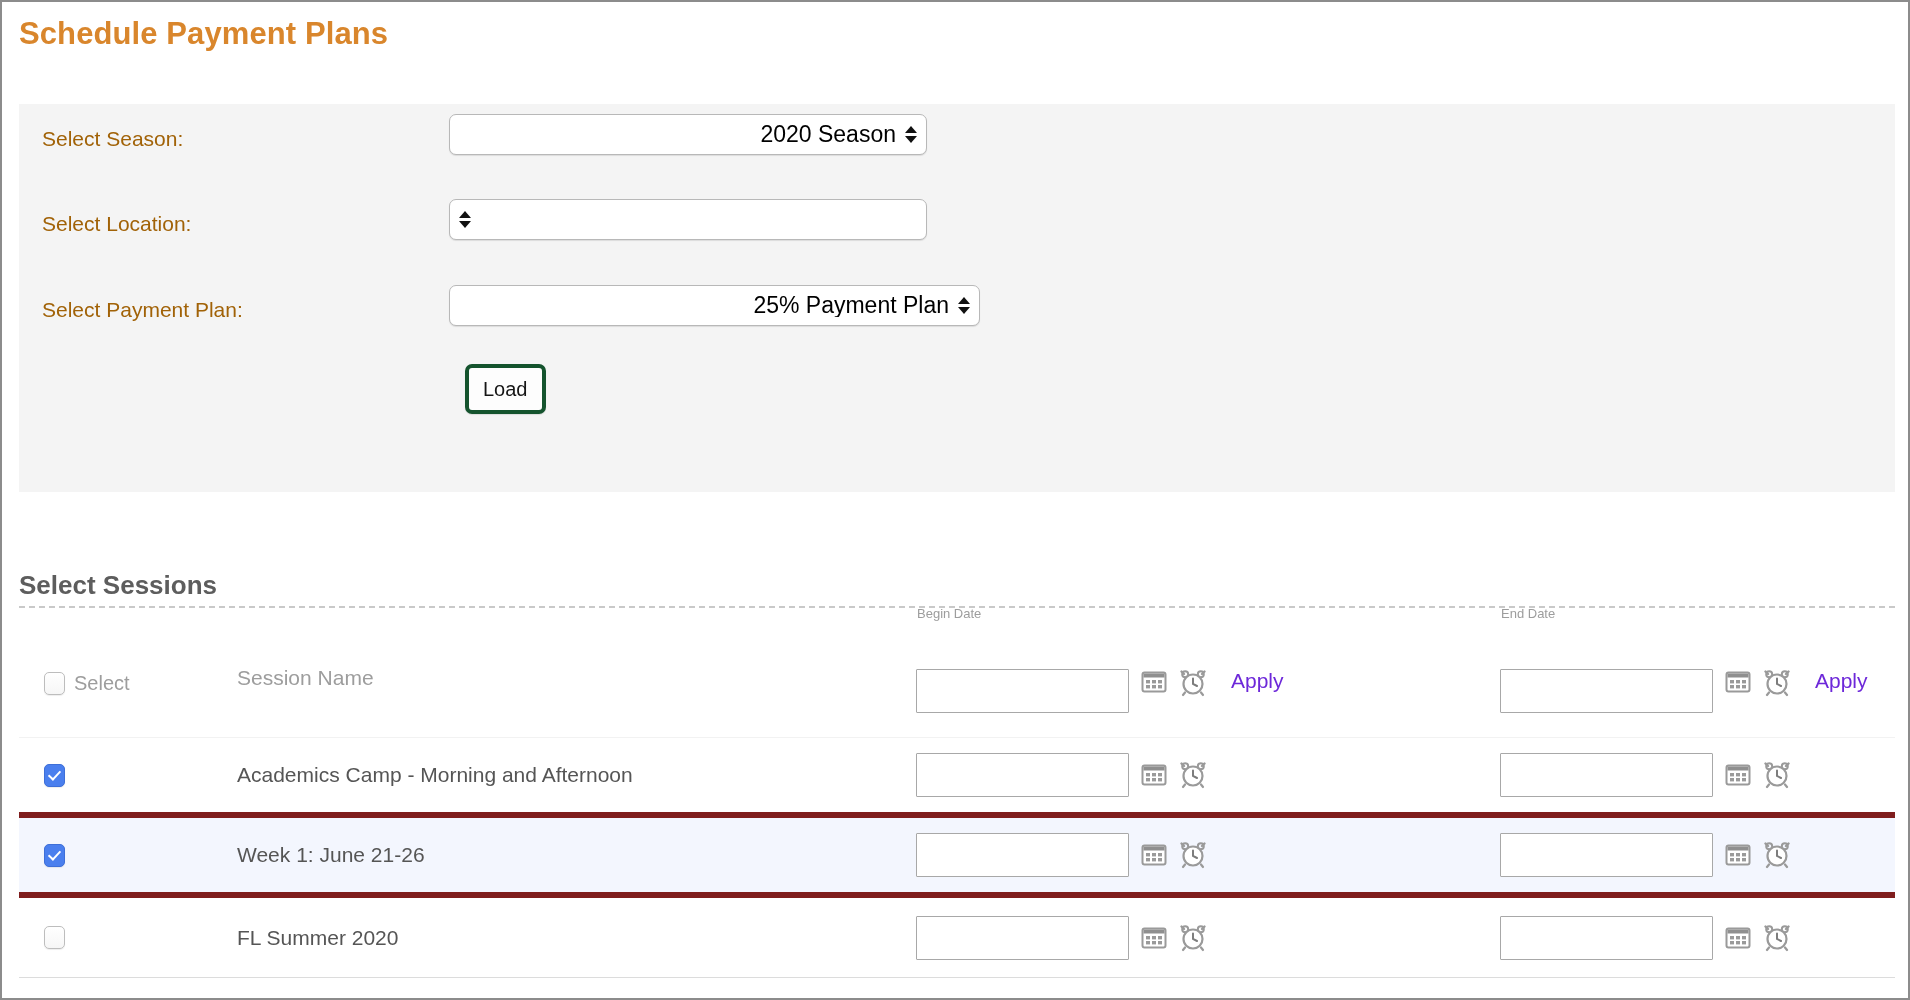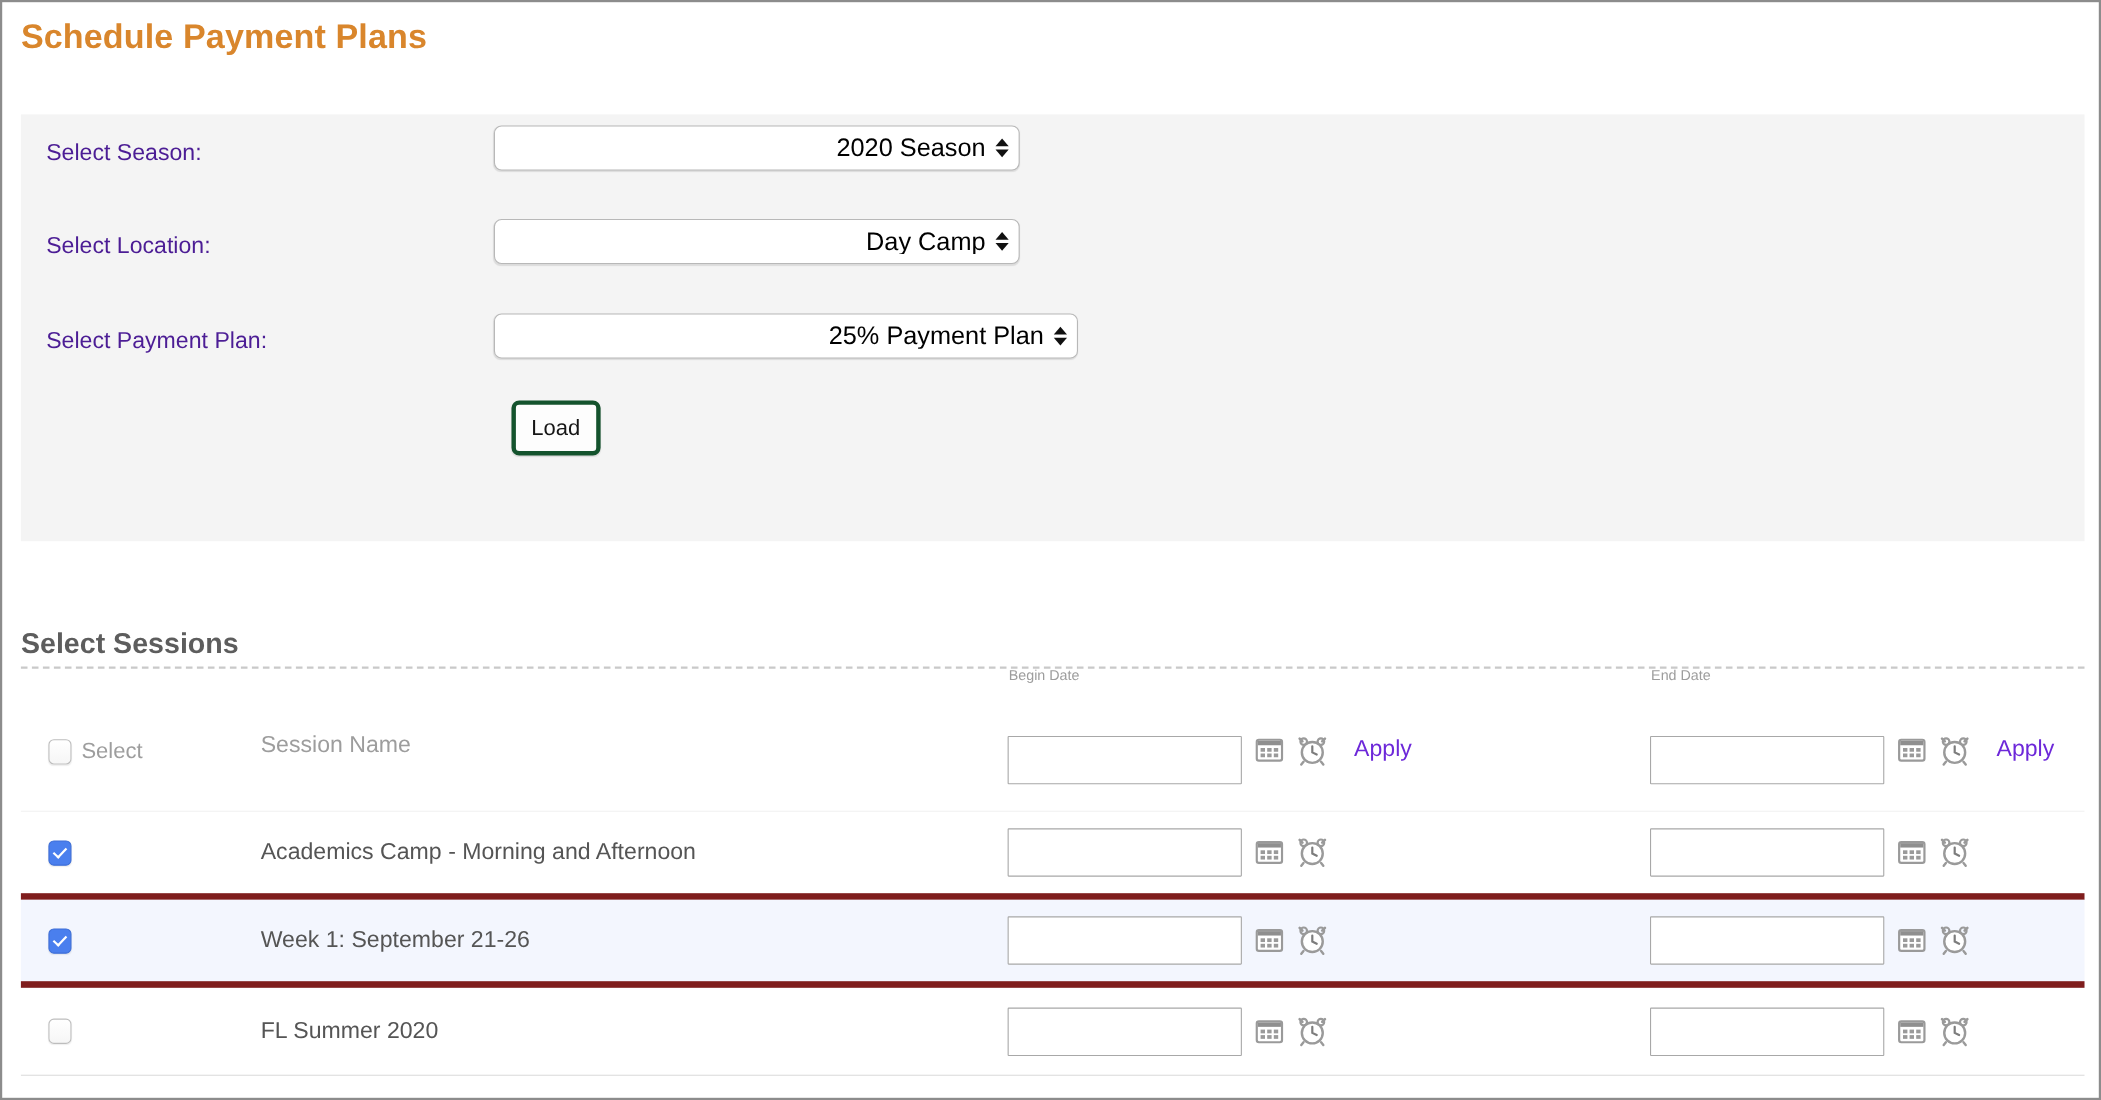--- a/index.html
+++ b/index.html
@@ -57,21 +57,21 @@
   }
   .filter-row.r1 { top: 10px; }
   .filter-row.r2 { top: 95px; }
   .filter-row.r3 { top: 181px; }
 
   .filter-label {
     position: absolute;
     left: 23px;
     top: 13px;
     font-size: 21px;
-    color: #4c1d95;
+    color: #a16207;
     white-space: nowrap;
   }
 
   .mac-select {
     position: absolute;
     left: 430px;
     top: 0px;
     height: 41px;
     box-sizing: border-box;
     background: #ffffff;
@@ -304,21 +304,20 @@
         <span class="sel-arrows">
           <span class="tri-up"></span>
             <span class="tri-down"></span>
         </span>
       </div>
     </div>
 
     <div class="filter-row r2">
       <div class="filter-label">Select Location:</div>
       <div class="mac-select sel-w-a">
-        <span class="sel-text">Day Camp</span>
         <span class="sel-arrows">
           <span class="tri-up"></span>
             <span class="tri-down"></span>
         </span>
       </div>
     </div>
 
     <div class="filter-row r3">
       <div class="filter-label">Select Payment Plan:</div>
       <div class="mac-select sel-w-b">
@@ -464,21 +463,21 @@
             <path d="M6 23.5 L4 26 M22 23.5 L24 26" stroke="#9a9a9a" stroke-width="2.2" stroke-linecap="round"></path>
           </svg>
         </span>
       </div>
     </div>
 
     <div class="srow highlight">
       <div class="cell-select">
         <span class="cbx checked"></span>
       </div>
-      <div class="cell-name">Week 1: September 21-26</div>
+      <div class="cell-name">Week 1: June 21-26</div>
       <div class="cell-date begin">
         <input class="date-input" type="text" value="" style="">
         <span class="icon-btn">
           <svg width="26" height="26" viewBox="0 0 26 26">
             <rect x="1.5" y="3.5" width="23" height="19" rx="2" fill="#ffffff" stroke="#9a9a9a" stroke-width="2"></rect>
             <rect x="2.5" y="4.5" width="21" height="4" fill="#8f8f8f"></rect>
             <g fill="#9a9a9a">
               <rect x="5" y="11" width="4" height="3.4"></rect>
                 <rect x="11" y="11" width="4" height="3.4"></rect>
                 <rect x="17" y="11" width="4" height="3.4"></rect>

